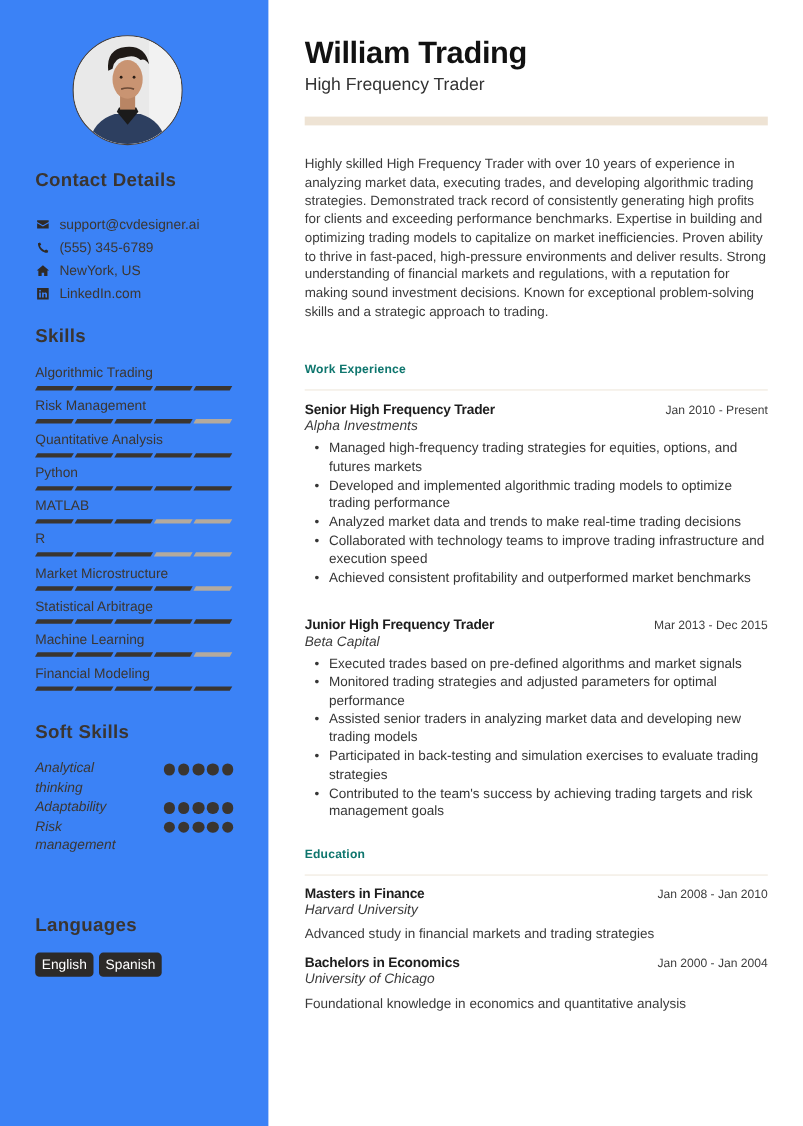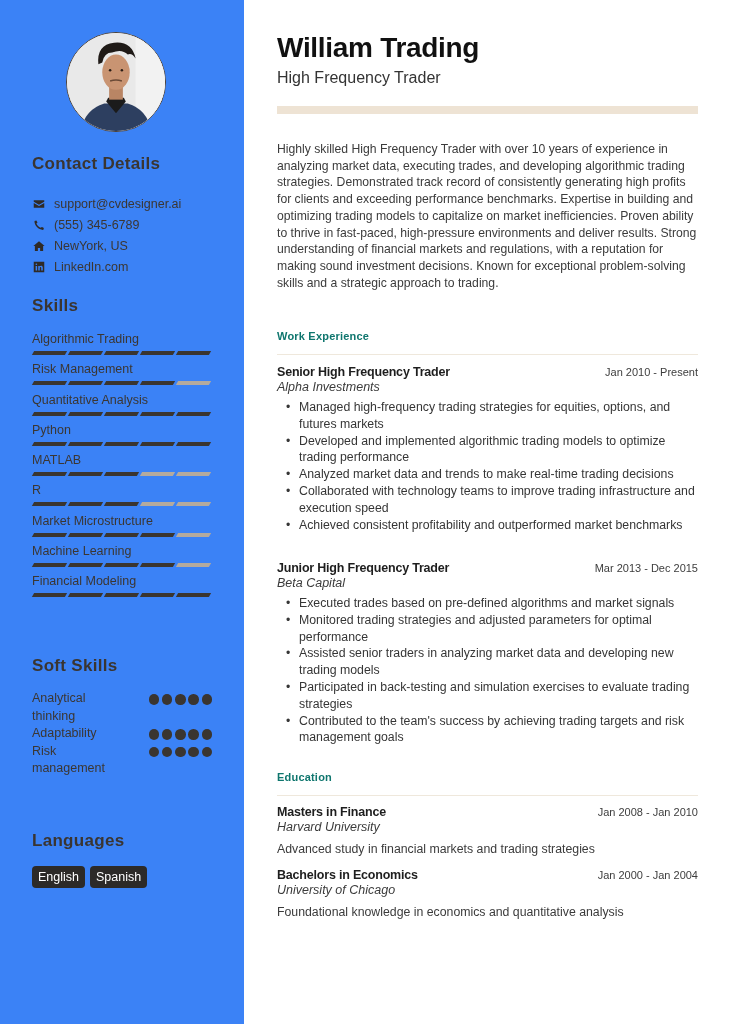--- a/index.html
+++ b/index.html
@@ -28,21 +28,21 @@
 
   .skills { position: absolute; left: 32px; top: 331px; width: 180px; }
   .skill { height: 30.3px; }
   .skill-name { font-size: 12.5px; color: #3b3632; line-height: 16px; }
   .bars { display: flex; gap: 3.5px; margin-top: 4px; padding-left: 1px; }
   .bar { width: 32.5px; height: 4px; background: #3a3530; transform: skewX(-30deg); }
   .bar.off { background: #b4aa9e; }
 
   .soft { position: absolute; left: 32px; top: 690px; width: 180px; }
   .soft-row { display: flex; justify-content: space-between; align-items: flex-start; }
-  .soft-name { font-size: 12.5px; color: #3b3632; line-height: 17.5px; width: 100px; }
+  .soft-name { font-size: 12.5px; color: #3b3632; line-height: 17.5px; width: 100px; font-style: italic; }
   .dots { display: flex; gap: 2.7px; margin-top: 4px; }
   .dot { width: 10.5px; height: 10.5px; border-radius: 50%; background: #3a3530; }
   .dot.off { background: #b4aa9e; }
 
   .langs { position: absolute; left: 32px; top: 866px; display: flex; gap: 5px; }
   .lang { background: #2c2a28; color: #ffffff; font-size: 12.5px; padding: 3px 6px; border-radius: 4px; line-height: 16px; }
 
   .main { position: absolute; left: 277px; top: 0; width: 421px; }
   .name { position: absolute; top: 32px; font-size: 28px; font-weight: bold; color: #111111; letter-spacing: -0.3px; }
   .title { position: absolute; top: 69px; font-size: 16px; color: #333333; }
@@ -186,20 +186,30 @@
         <div class="skill-name">Market Microstructure</div>
         <div class="bars">
           <span class="bar"></span>
           <span class="bar"></span>
           <span class="bar"></span>
           <span class="bar"></span>
           <span class="bar off"></span>
         </div>
       </div>
       <div class="skill">
+        <div class="skill-name">Statistical Arbitrage</div>
+        <div class="bars">
+          <span class="bar"></span>
+          <span class="bar"></span>
+          <span class="bar"></span>
+          <span class="bar"></span>
+          <span class="bar"></span>
+        </div>
+      </div>
+      <div class="skill">
         <div class="skill-name">Machine Learning</div>
         <div class="bars">
           <span class="bar"></span>
           <span class="bar"></span>
           <span class="bar"></span>
           <span class="bar"></span>
           <span class="bar off"></span>
         </div>
       </div>
       <div class="skill">

